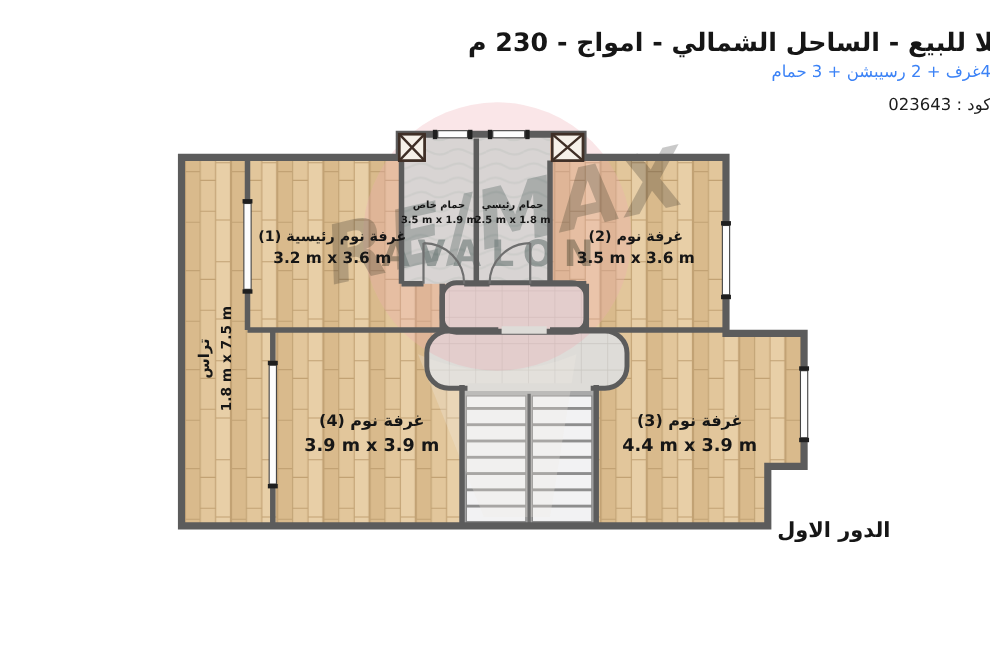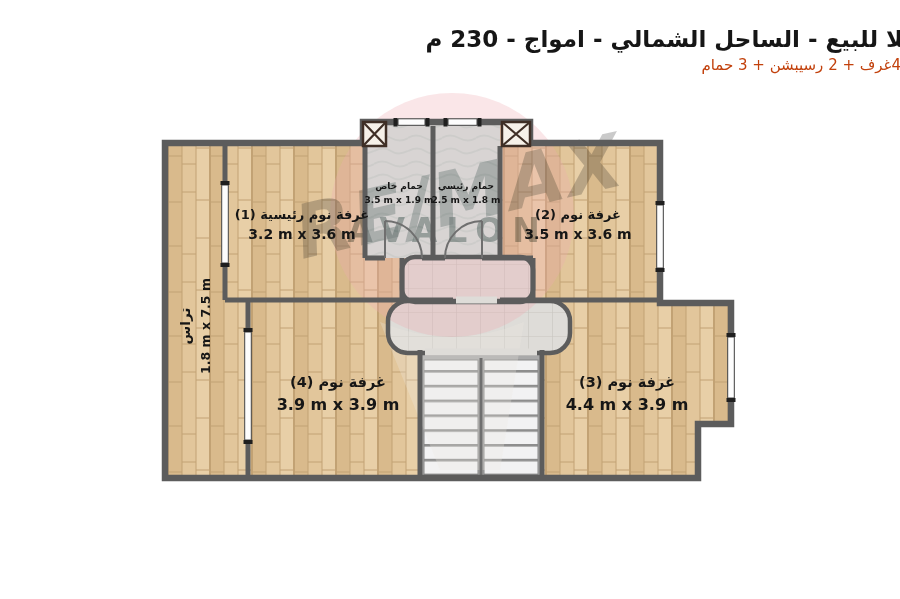--- a/index.html
+++ b/index.html
@@ -1,35 +1,36 @@
 <!DOCTYPE html>
 <html><head>
 <meta charset="utf-8">
 <style>
   html,body{margin:0;padding:0;background:#ffffff;}
   #page{position:relative;width:900px;height:599px;background:#ffffff;overflow:hidden;
         font-family:"DejaVu Sans", sans-serif;padding-left:44px;}
   .header{position:absolute;top:26px;right:16px;text-align:right;color:#161616;}
   .header .title{font-size:23px;font-weight:700;line-height:1.15;}
-  .header .subtitle{font-size:15px;margin:4px 27px 12px 0;color:#c2410c;}
+  .header .subtitle{font-size:15px;margin:4px 27px 12px 0;color:#3b82f6;}
   .header .code{font-size:15px;margin:3px 27px 0 0;color:#1d1d1d;}
   .floor-label{position:absolute;left:700px;top:471px;width:116px;text-align:center;
                font-size:19px;font-weight:700;color:#161616;}
   svg text{font-family:"DejaVu Sans", sans-serif;fill:#161616;}
   .rname{font-weight:700;direction:rtl;}
   .rdims{font-weight:700;}
 </style>
 </head>
 <body>
 
 <div id="page">
 
   <div class="header" dir="rtl">
     <div class="title">فيلا للبيع - الساحل الشمالي - امواج - 230 م</div>
     <div class="subtitle">4غرف + 2 رسيبشن + 3 حمام</div>
+    <div class="code">كود : 023643</div>
   </div>
 
   <svg width="900" height="599" viewBox="0 0 900 599" style="position:absolute;left:0;top:0;">
     <defs>
       <pattern id="wood" width="42" height="90" patternUnits="userSpaceOnUse">
         <rect width="42" height="90" fill="#e2c69b"></rect>
         <rect width="14" height="90" fill="#d9ba8c"></rect>
         <rect x="28" width="14" height="90" fill="#e8cfa7"></rect>
         <path d="M0.5,0 V90 M14,0 V90 M28,0 V90 M41.5,0 V90" stroke="#c2a274" stroke-width="1" fill="none"></path>
         <path d="M0,22 H14 M28,58 H42 M14,74 H28 M14,12 H28 M0,66 H14 M28,20 H42" stroke="#c2a274" stroke-width="1" fill="none"></path>
@@ -135,14 +136,15 @@
       <text class="rdims" x="399" y="203" font-size="9">3.5 m x 1.9 m</text>
 
       <text class="rname" x="466" y="189" font-size="9">حمام رئيسي</text>
       <text class="rdims" x="466" y="203" font-size="9">2.5 m x 1.8 m</text>
 
       <text class="rname" x="190" y="326" font-size="13.5" transform="rotate(-90 190 326)">تراس</text>
       <text class="rdims" x="210" y="326" font-size="12.5" transform="rotate(-90 210 326)">1.8 m x 7.5 m</text>
     </g>
   </svg>
 
+  <div class="floor-label" dir="rtl">الدور الاول</div>
 
 </div>
 
 </body></html>

